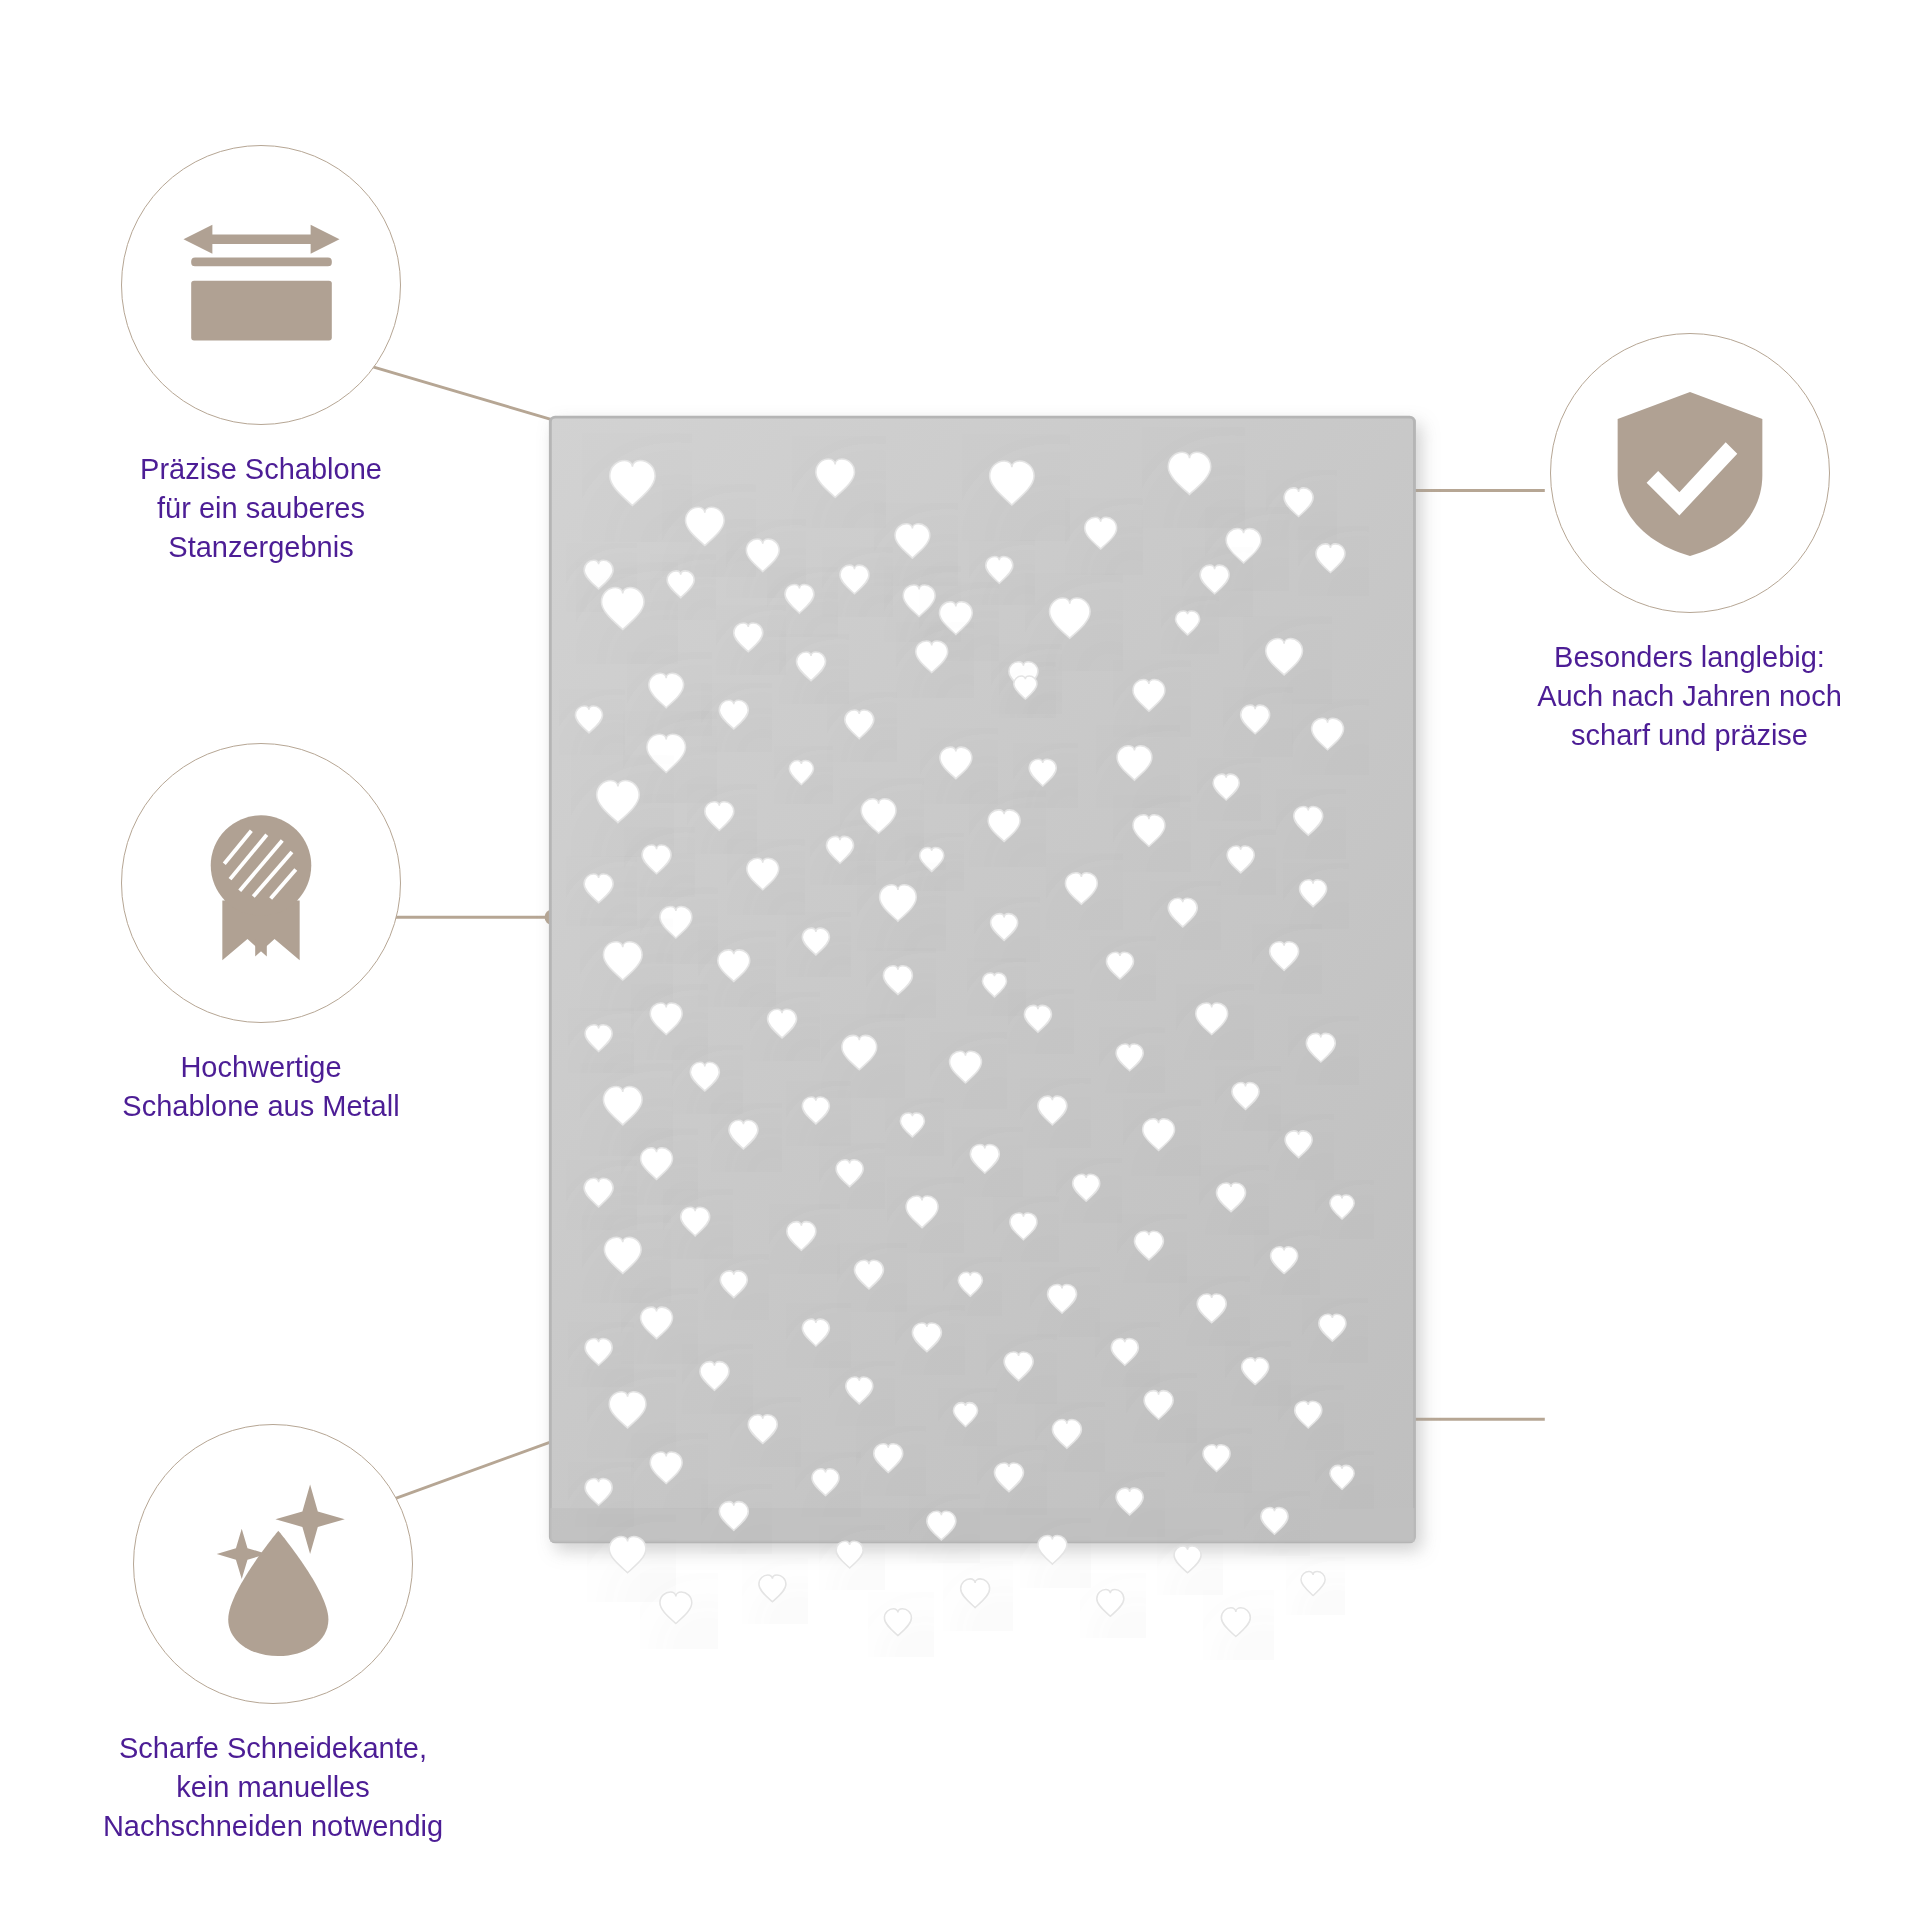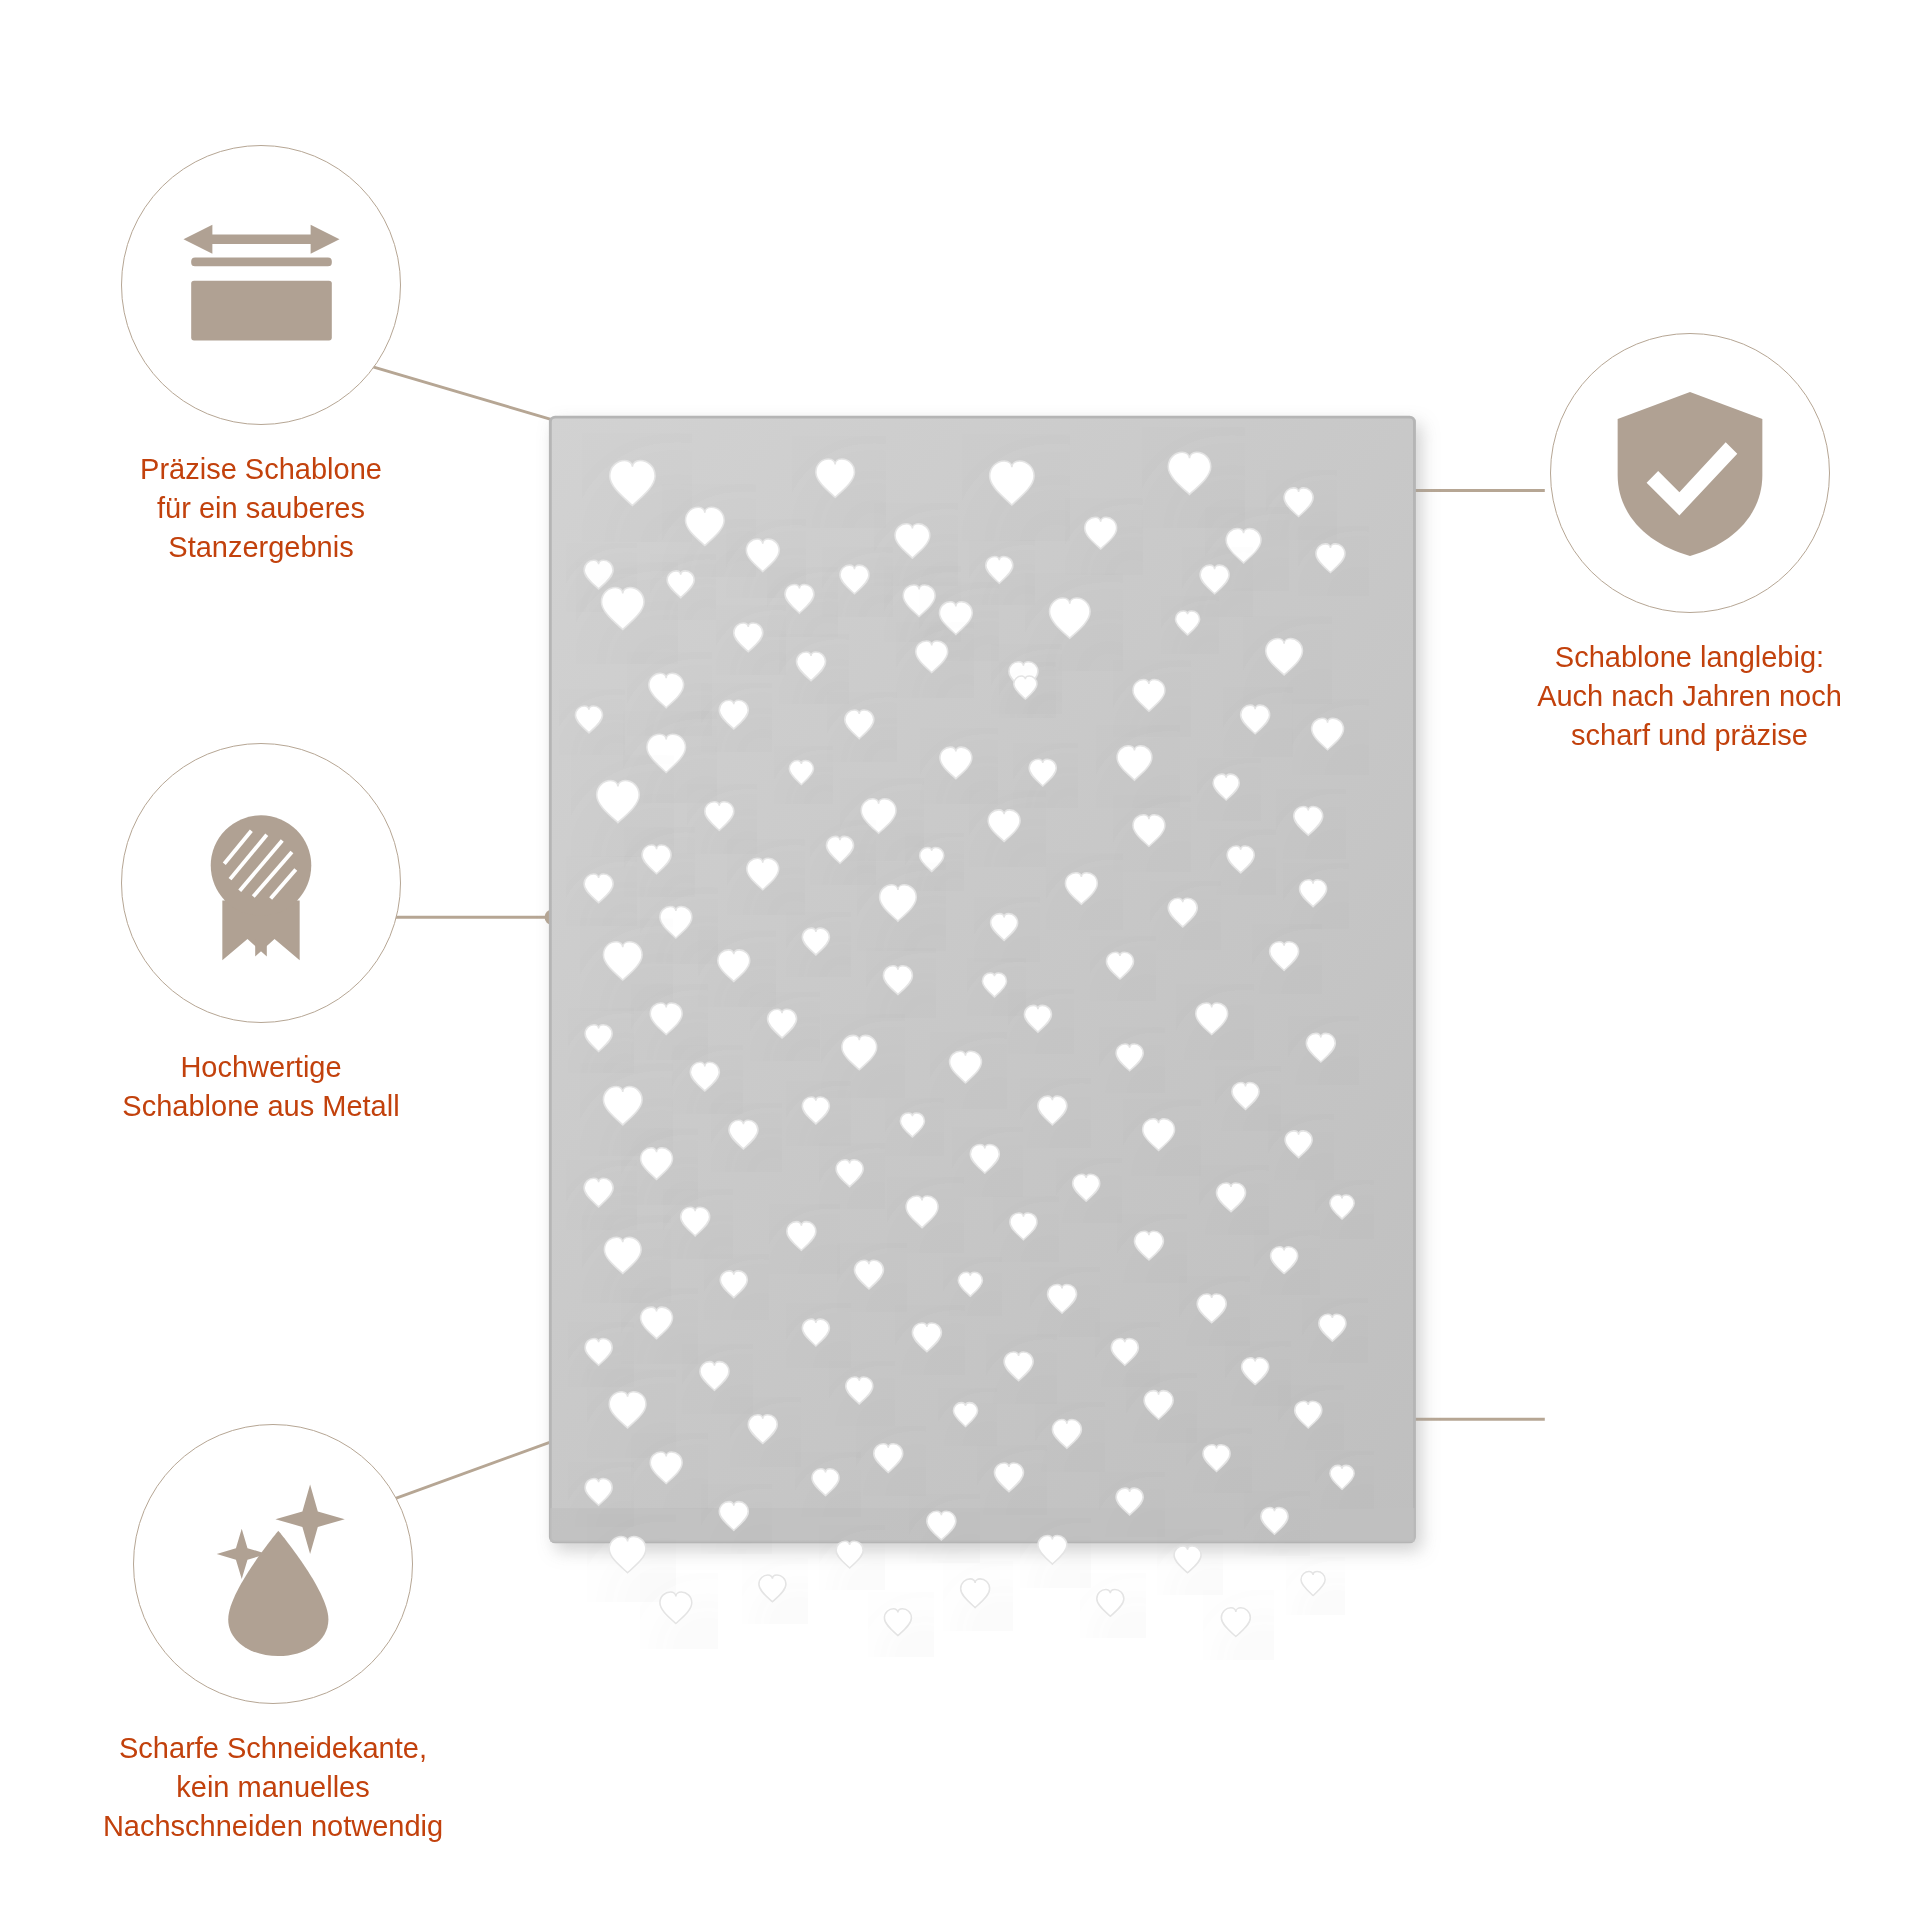--- a/index.html
+++ b/index.html
@@ -42,21 +42,21 @@
     margin: 0 auto;
     display: flex;
     align-items: center;
     justify-content: center;
     box-sizing: border-box;
   }
   .caption {
     margin-top: 25px;
     font-size: 29px;
     line-height: 1.34;
-    color: #c2410c;
+    color: #4c1d95;
     font-family: "Liberation Sans", sans-serif;
     white-space: pre-line;
   }
 
   #feat-precise { left: 58px;  top: 145px; }
   #feat-metal   { left: 58px;  top: 743px; }
   #feat-sharp   { left: 70px;  top: 1424px; }
   #feat-durable { left: 1477px; top: 333px; width: 425px; }
   #feat-machines{ left: 1477px; top: 1265px; width: 425px; }
 
@@ -305,20 +305,20 @@
 Nachschneiden notwendig</div>
   </div>
 
   <div class="feature" id="feat-durable">
     <div class="bubble">
       <svg width="164" height="174" viewBox="0 0 170 180">
         <path class="icon-accent" d="M85 6 L160 34 L160 92 C160 134 128 164 85 176 C42 164 10 134 10 92 L10 34 Z"></path>
         <path class="icon-white" d="M52 88 L74 110 L122 58 L134 70 L74 134 L40 100 Z"></path>
       </svg>
     </div>
-    <div class="caption">Schablone langlebig:
+    <div class="caption">Besonders langlebig:
 Auch nach Jahren noch
 scharf und präzise</div>
   </div>
 
 
 </div>
 
 
 </body></html>

